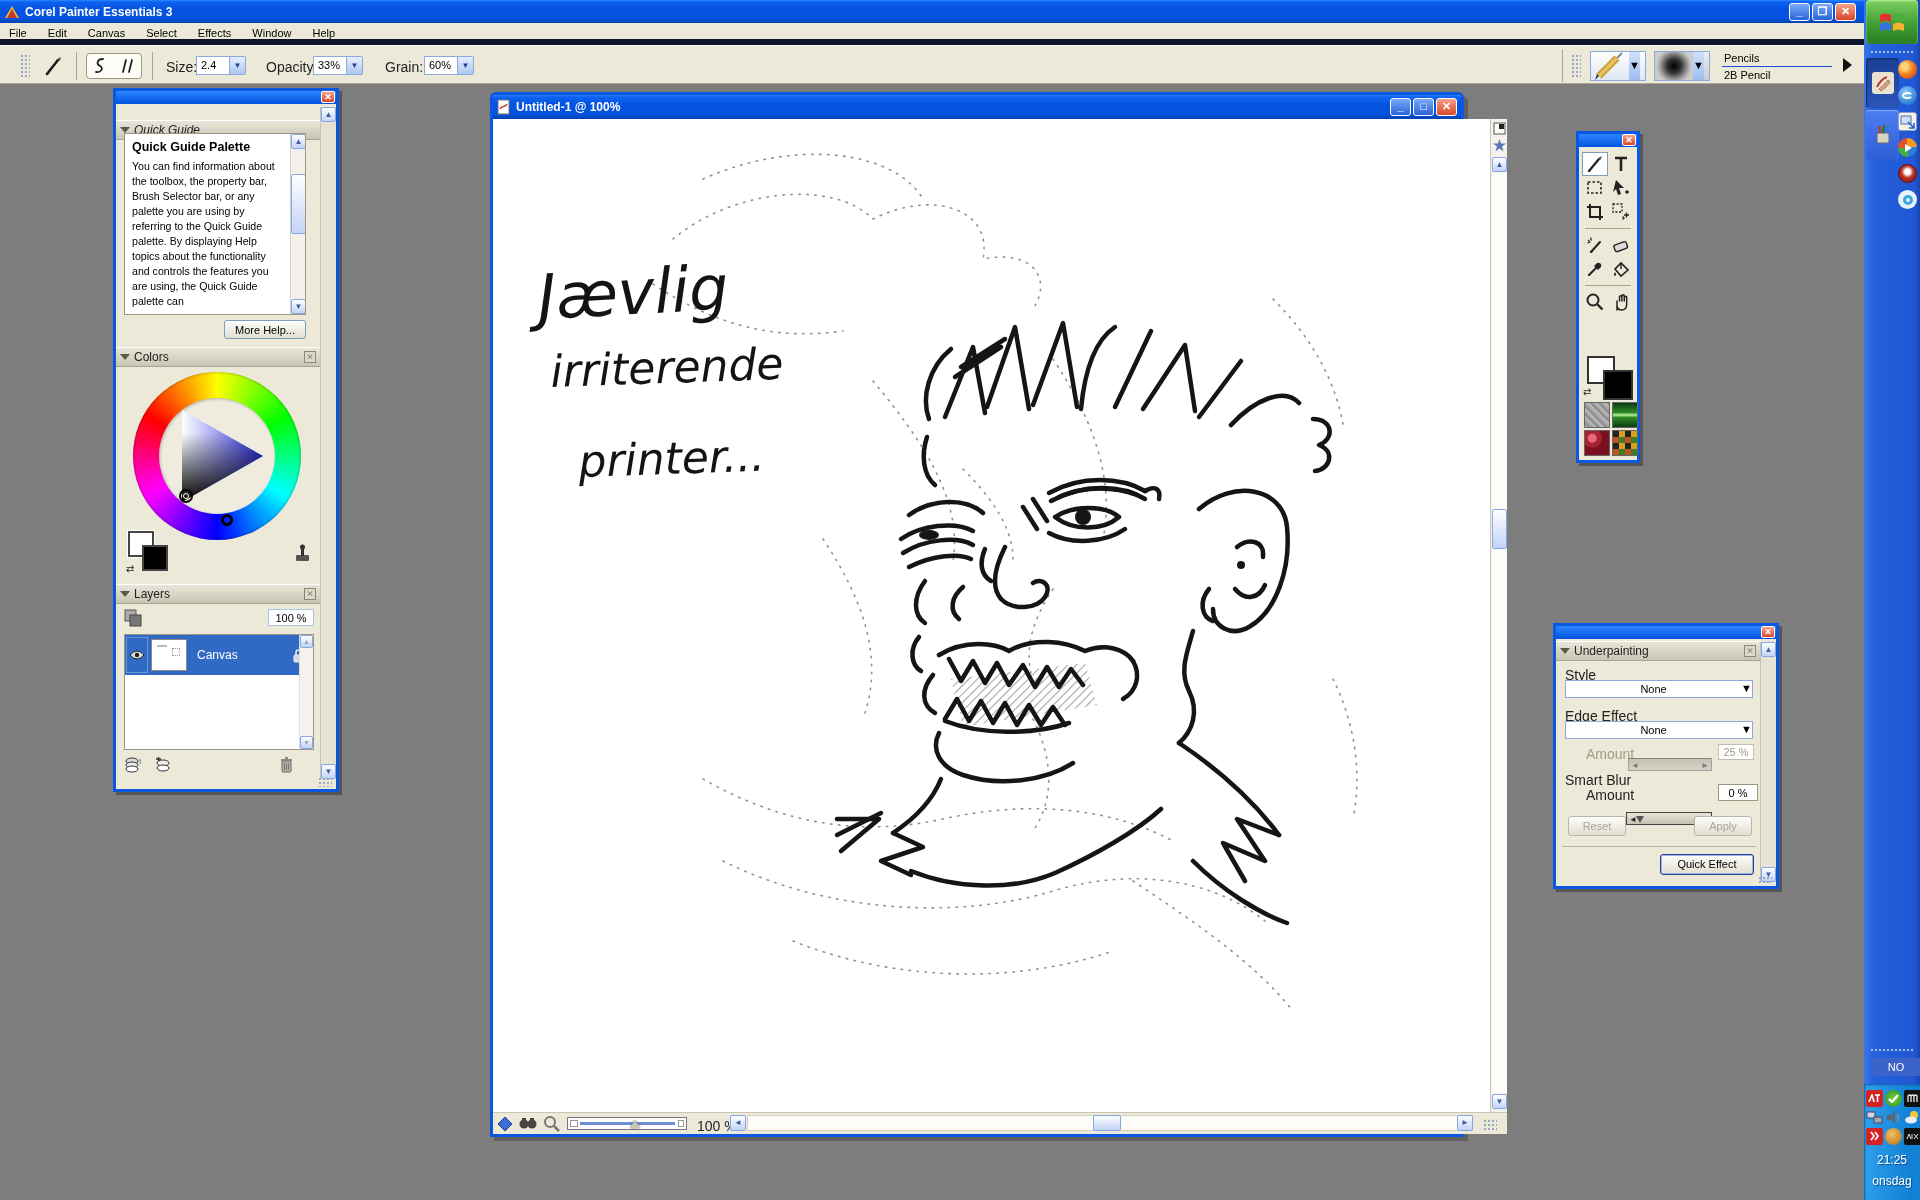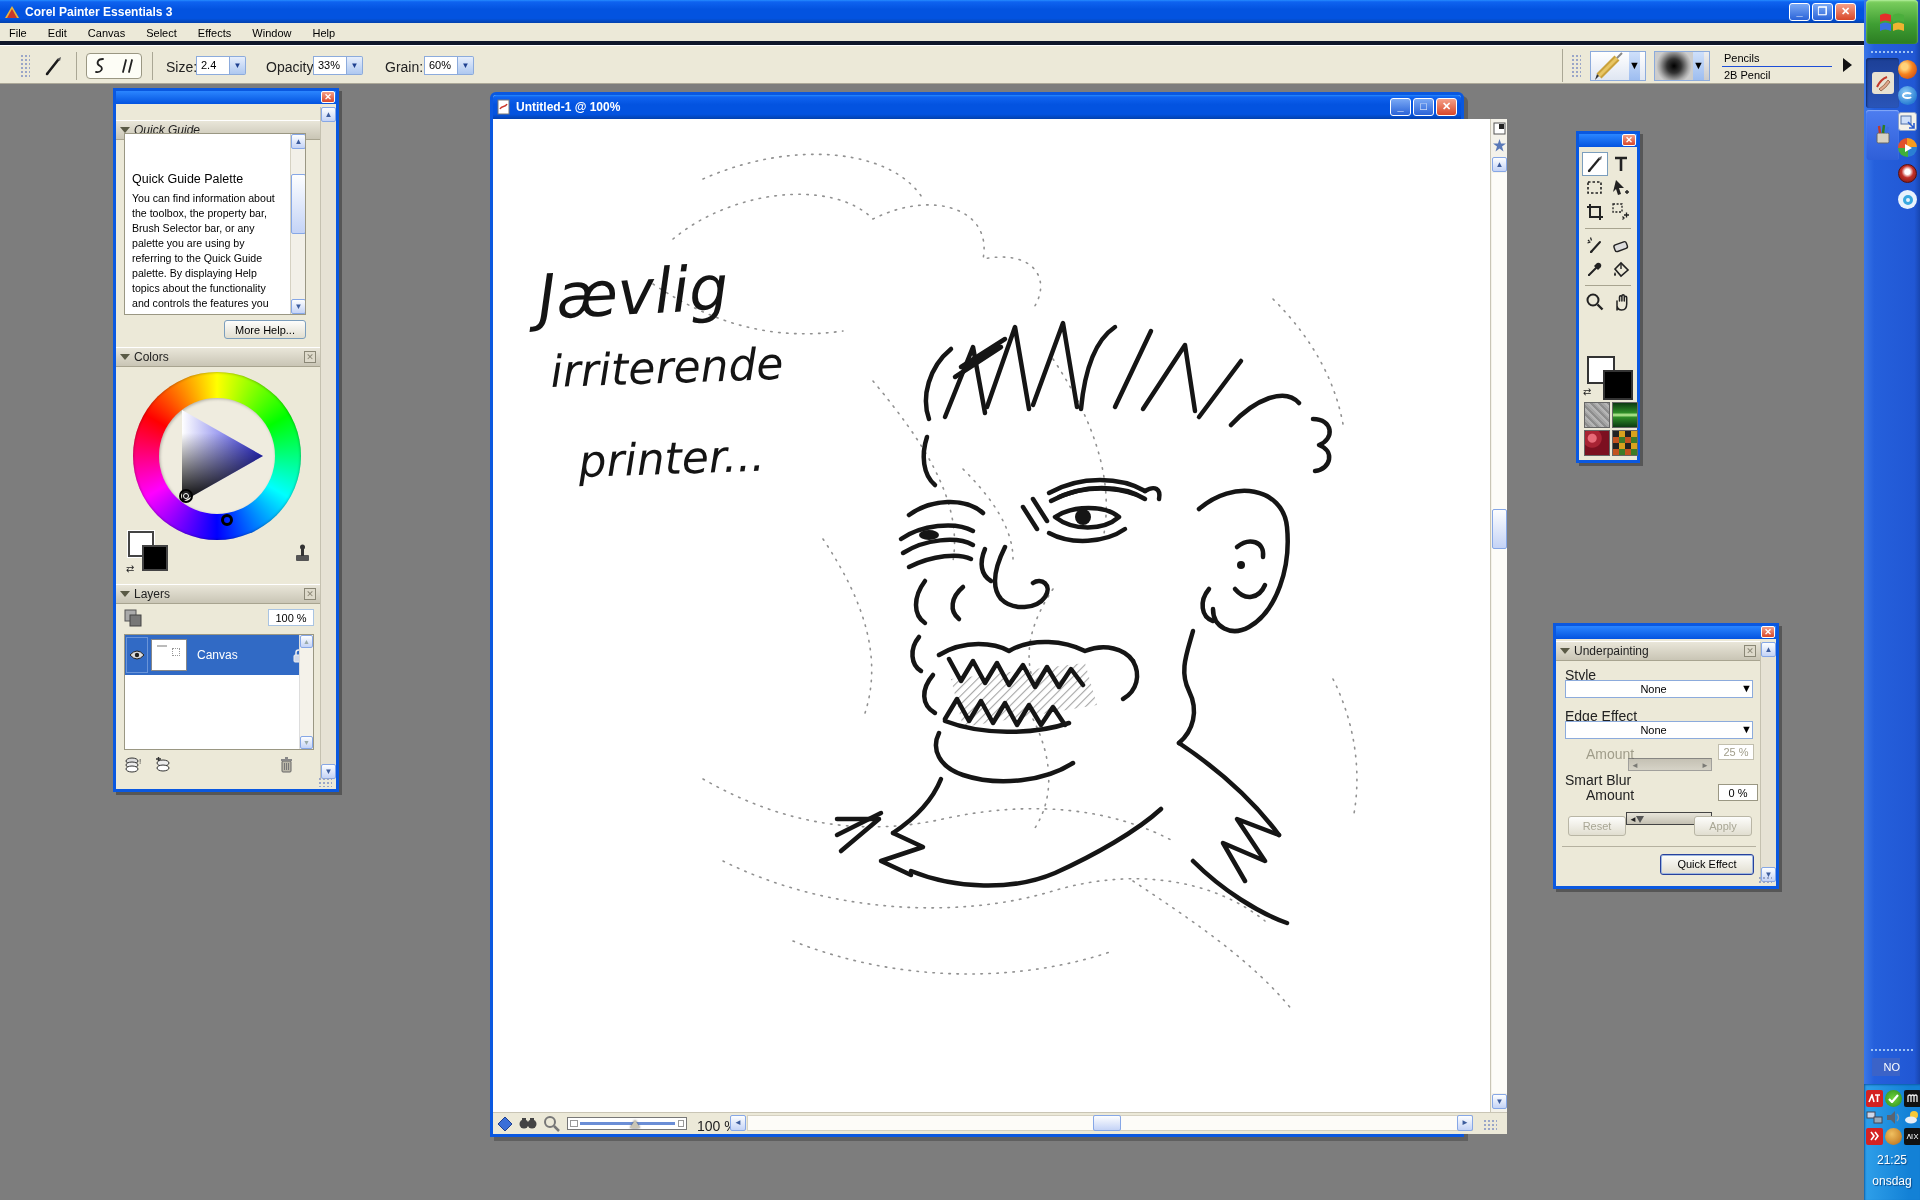--- a/index.html
+++ b/index.html
@@ -68,21 +68,21 @@
           <polygon points="3,13 8,4 13,13" fill="#c9372b"></polygon>
       </svg>
       <span>Corel Painter Essentials 3</span>
       <div style="margin-left:auto;display:flex;margin-right:8px;">
         <div class="xp-btn">_</div>
         <div class="xp-btn">❐</div>
         <div class="xp-btn close">✕</div>
       </div>
     </div>
 
-    <div class="abs bar" style="left:0;top:23px;width:1864px;height:22px;border-bottom:4px solid #0f172a;">
+    <div class="abs bar" style="left:0;top:23px;width:1864px;height:22px;border-bottom:6px solid #0f172a;">
       <span class="menu-item">File</span>
       <span class="menu-item">Edit</span>
       <span class="menu-item">Canvas</span>
       <span class="menu-item">Select</span>
       <span class="menu-item">Effects</span>
       <span class="menu-item">Window</span>
       <span class="menu-item">Help</span>
     </div>
 
     <div class="abs bar" style="left:0;top:45px;width:1864px;height:39px;border-top:1px solid #fff;border-bottom:1px solid #aca899;">
@@ -307,21 +307,21 @@
           <div class="pal-close">✕</div>
         </div>
 
         <div class="sec-head" style="margin-top:16px;font-style:italic;">
           <div class="sec-tri"></div>
           <span>Quick Guide</span>
           <div class="sec-x">✕</div>
         </div>
         <div class="abs sunken" style="left:8px;top:42px;width:182px;height:182px;overflow:hidden;">
           <div style="padding:6px 4px 0 7px;width:158px;">
-            <div style="font-weight:normal;font-size:12.5px;margin-bottom:5px;margin-top:32px;">Quick Guide Palette</div>
+            <div style="font-weight:bold;font-size:12.5px;margin-bottom:5px;">Quick Guide Palette</div>
             <div style="font-size:10.6px;line-height:1.42;">You can find information about the toolbox, the property bar, Brush Selector bar, or any palette you are using by referring to the Quick Guide palette. By displaying Help topics about the functionality and controls the features you are using, the Quick Guide palette can</div>
           </div>
           <div class="abs" style="right:0;top:0;width:15px;height:180px;background:#f2f0e8;border-left:1px solid #d5d1c2;">
             <div class="sb" style="width:15px;height:15px;font-size:8px;line-height:13px;">▲</div>
             <div class="sb" style="width:15px;height:60px;margin-top:25px;"></div>
             <div class="sb abs" style="bottom:0;width:15px;height:15px;font-size:8px;line-height:13px;">▼</div>
           </div>
         </div>
         <div class="abs btn" style="left:108px;top:229px;width:82px;height:19px;">
           <span>More Help...</span>
@@ -624,21 +624,21 @@
     </div>
     <div class="abs ql-ico" style="left:34px;top:138px;border-radius:50%;background:conic-gradient(#f59a1e 0 25%,#2a7fd4 0 50%,#3fae3c 0 75%,#e0512a 0 100%);display:flex;align-items:center;justify-content:center;">
       <div style="width:0;height:0;border-top:4px solid transparent;border-bottom:4px solid transparent;border-left:7px solid #fff;margin-left:2px;"></div>
     </div>
     <div class="abs ql-ico" style="left:34px;top:164px;border-radius:50%;background:radial-gradient(circle at 50% 40%,#fff 0 20%,#c23028 45%,#7c1a14 90%);border:1px solid #5a100c;"></div>
     <div class="abs ql-ico" style="left:34px;top:190px;border-radius:50%;background:#e8f2fc;display:flex;align-items:center;justify-content:center;">
       <div style="width:10px;height:10px;border:3px solid #38a8e0;border-radius:50%;"></div>
     </div>
 
     <div class="abs dots" style="left:6px;top:1048px;width:44px;height:5px;background-image:radial-gradient(circle,#9ec2f5 1px,transparent 1.2px);"></div>
-    <div class="abs" style="left:8px;top:1058px;width:28px;height:18px;background:#3b63c8;color:#fff;text-align:right;padding-top:3px;font-size:11px;">NO</div>
+    <div class="abs" style="left:8px;top:1058px;width:48px;height:18px;background:#3b63c8;color:#fff;text-align:center;padding-top:3px;font-size:11px;">NO</div>
 
     <div class="abs" style="left:0;top:1084px;width:56px;height:116px;background:linear-gradient(90deg,#2fa0ea,#1381d6 80%);box-shadow:inset 1px 1px 2px #0c5ea8;">
       <div style="display:grid;grid-template-columns:17px 17px 17px;gap:2px;padding:6px 0 0 2px;">
         <div class="tray-ico" style="background:#d42222;display:flex;align-items:center;justify-content:center;">
           <svg width="13" height="9" viewBox="0 0 13 9">
               <path d="M1,8 L4,1 L6,8 M7,1 h5 m-2.5,0 v7" stroke="#fff" stroke-width="1.6" fill="none"></path>
             </svg>
         </div>
         <div class="tray-ico" style="background:radial-gradient(circle,#6ed43c,#2c8c1e);border-radius:50%;display:flex;align-items:center;justify-content:center;">
           <svg width="11" height="9" viewBox="0 0 11 9">

